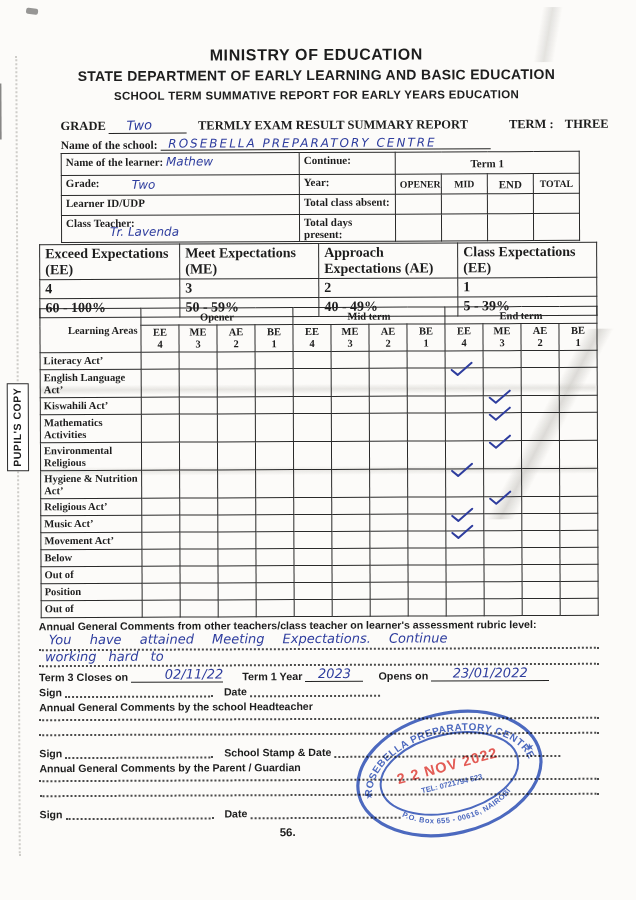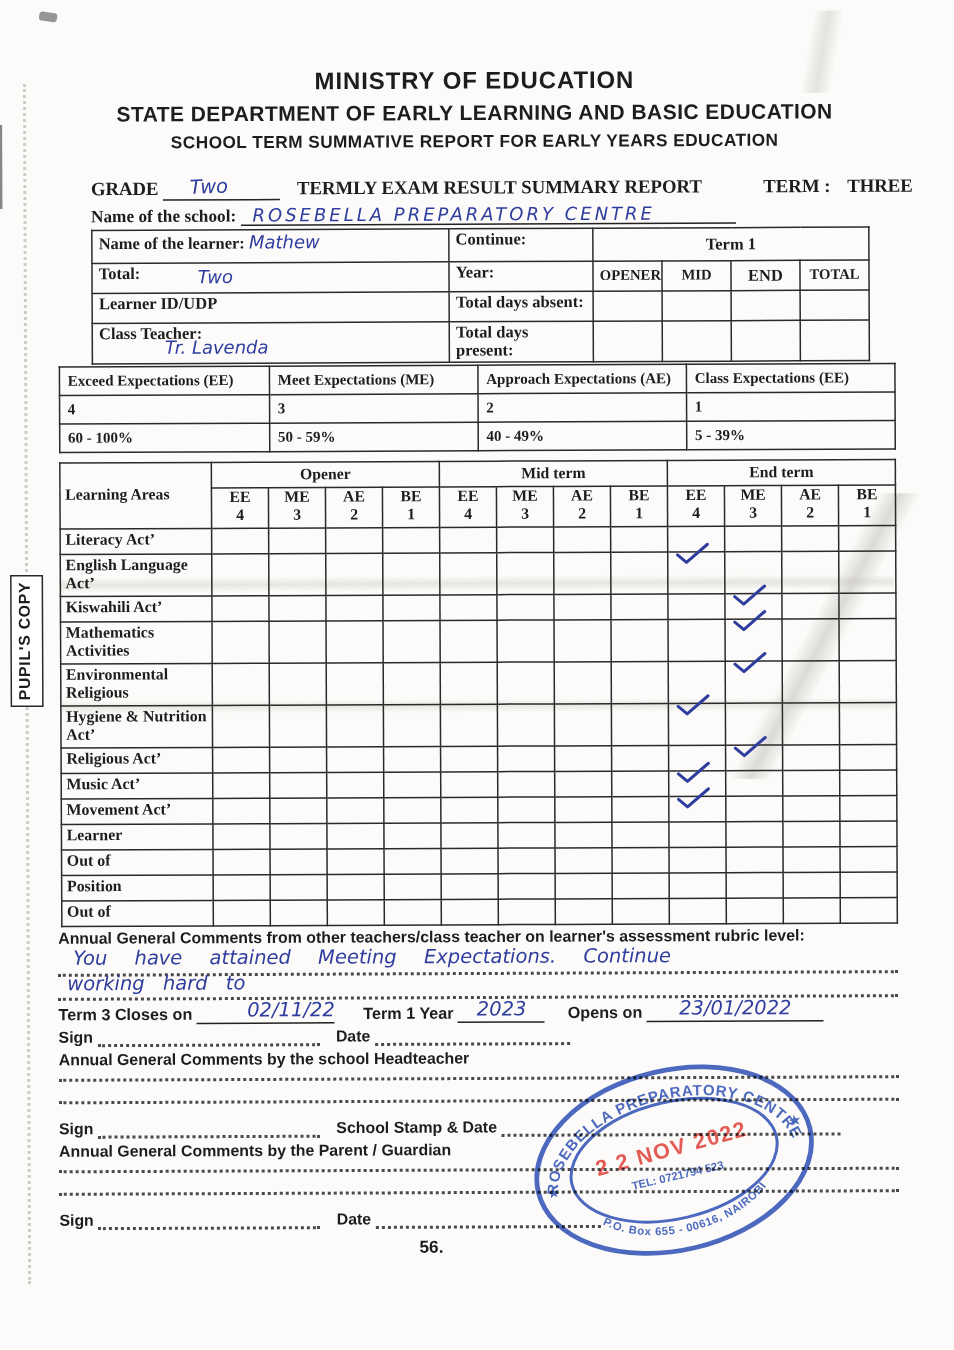--- a/index.html
+++ b/index.html
@@ -37,26 +37,26 @@
   
   table{border-collapse:collapse;}
   .learner-tbl{position:absolute;left:62px;top:152px;width:518px;table-layout:fixed;}
   .learner-tbl td{border:1.6px solid #2a2a2a;font-size:11px;font-weight:bold;color:#1d1d1d;
     padding:1px 4px;vertical-align:top;position:relative;}
   .learner-tbl .c{text-align:center;vertical-align:middle;}
   .lt-hw{font-size:12px;}
   .hw-abs{position:absolute;white-space:nowrap;}
   
   .rubric-tbl{position:absolute;left:40px;top:243px;width:557px;table-layout:fixed;}
-  .rubric-tbl td{border:1.6px solid #2a2a2a;font-size:10px;font-weight:bold;color:#1d1d1d;padding:1px 5px;height:16px;}
+  .rubric-tbl td{border:1.6px solid #2a2a2a;font-size:14px;font-weight:bold;color:#1d1d1d;padding:1px 5px;height:16px;}
   
   .results-tbl{position:absolute;left:40px;top:307px;width:557px;table-layout:fixed;}
   .results-tbl th,.results-tbl td{border:1.5px solid #2a2a2a;color:#1d1d1d;padding:0 3px;}
   .results-tbl th{font-size:10.5px;font-weight:bold;}
-  .corner-th{font-size:10.8px;text-align:left;padding-left:5px;margin-top:24px;}
+  .corner-th{font-size:10.8px;text-align:right;padding-left:5px;margin-top:24px;}
   .sect-th{height:15px;}
   .sub-th div{line-height:12px;font-size:10.5px;}
   .area-cell{font-size:10.6px;font-weight:bold;text-align:left;line-height:12px;padding:1px 3px 1px 5px;}
   .mark-cell{position:relative;}
   .results-tbl tr{height:17px;}
   .results-tbl tr.tall{height:28px;}
   .tick{position:absolute;left:3px;top:-9px;width:26px;height:19px;pointer-events:none;}
   .tick svg{width:100%;height:100%;}
   .tick path{stroke:#2e3d9e;stroke-width:2;fill:none;stroke-linecap:round;stroke-linejoin:round;}
   .blabel{position:absolute;left:38px;font-size:10.6px;font-weight:bold;color:#1d1d1d;font-family:"Liberation Sans", sans-serif;white-space:nowrap;}
@@ -127,32 +127,32 @@
           <tr style="height:22px;">
       <td>
         <span>Name of the learner:</span>
         <span class="hw lt-hw">Mathew</span>
       </td>
       <td>Continue:</td>
       <td colspan="4" class="c">Term  1</td>
     </tr>
     <tr style="height:20px;">
       <td>
-        <span>Total:</span>
+        <span>Grade:</span>
         <span class="hw hw-abs lt-hw" style="left:70px;top:2px;">Two</span>
       </td>
       <td>Year:</td>
       <td class="c" style="font-size:9.8px;">OPENER</td>
       <td class="c" style="font-size:9.8px;margin-top:48px;">MID</td>
       <td class="c" style="font-size:11px;">END</td>
       <td class="c" style="font-size:9.8px;">TOTAL</td>
     </tr>
     <tr style="height:20px;">
       <td>Learner ID/UDP</td>
-      <td>Total days absent:</td>
+      <td>Total class absent:</td>
       <td></td>
       <td></td>
       <td></td>
       <td></td>
     </tr>
     <tr style="height:24px;">
       <td>
         <span>Class Teacher:</span>
         <span class="hw hw-abs lt-hw" style="left:48px;top:9px;">Tr. Lavenda</span>
       </td>
@@ -419,21 +419,21 @@
             <td class="mark-cell">
               <span class="tick"><svg viewBox="0 0 26 18">
                   <path d="M3 10 L9 15 L23 3"></path>
                 </svg></span>
             </td>
             <td class="mark-cell"></td>
             <td class="mark-cell"></td>
             <td class="mark-cell"></td>
           </tr>
           <tr>
-            <td class="area-cell">Learner</td>
+            <td class="area-cell">Below</td>
             <td class="mark-cell"></td>
             <td class="mark-cell"></td>
             <td class="mark-cell"></td>
             <td class="mark-cell"></td>
             <td class="mark-cell"></td>
             <td class="mark-cell"></td>
             <td class="mark-cell"></td>
             <td class="mark-cell"></td>
             <td class="mark-cell"></td>
             <td class="mark-cell"></td>

